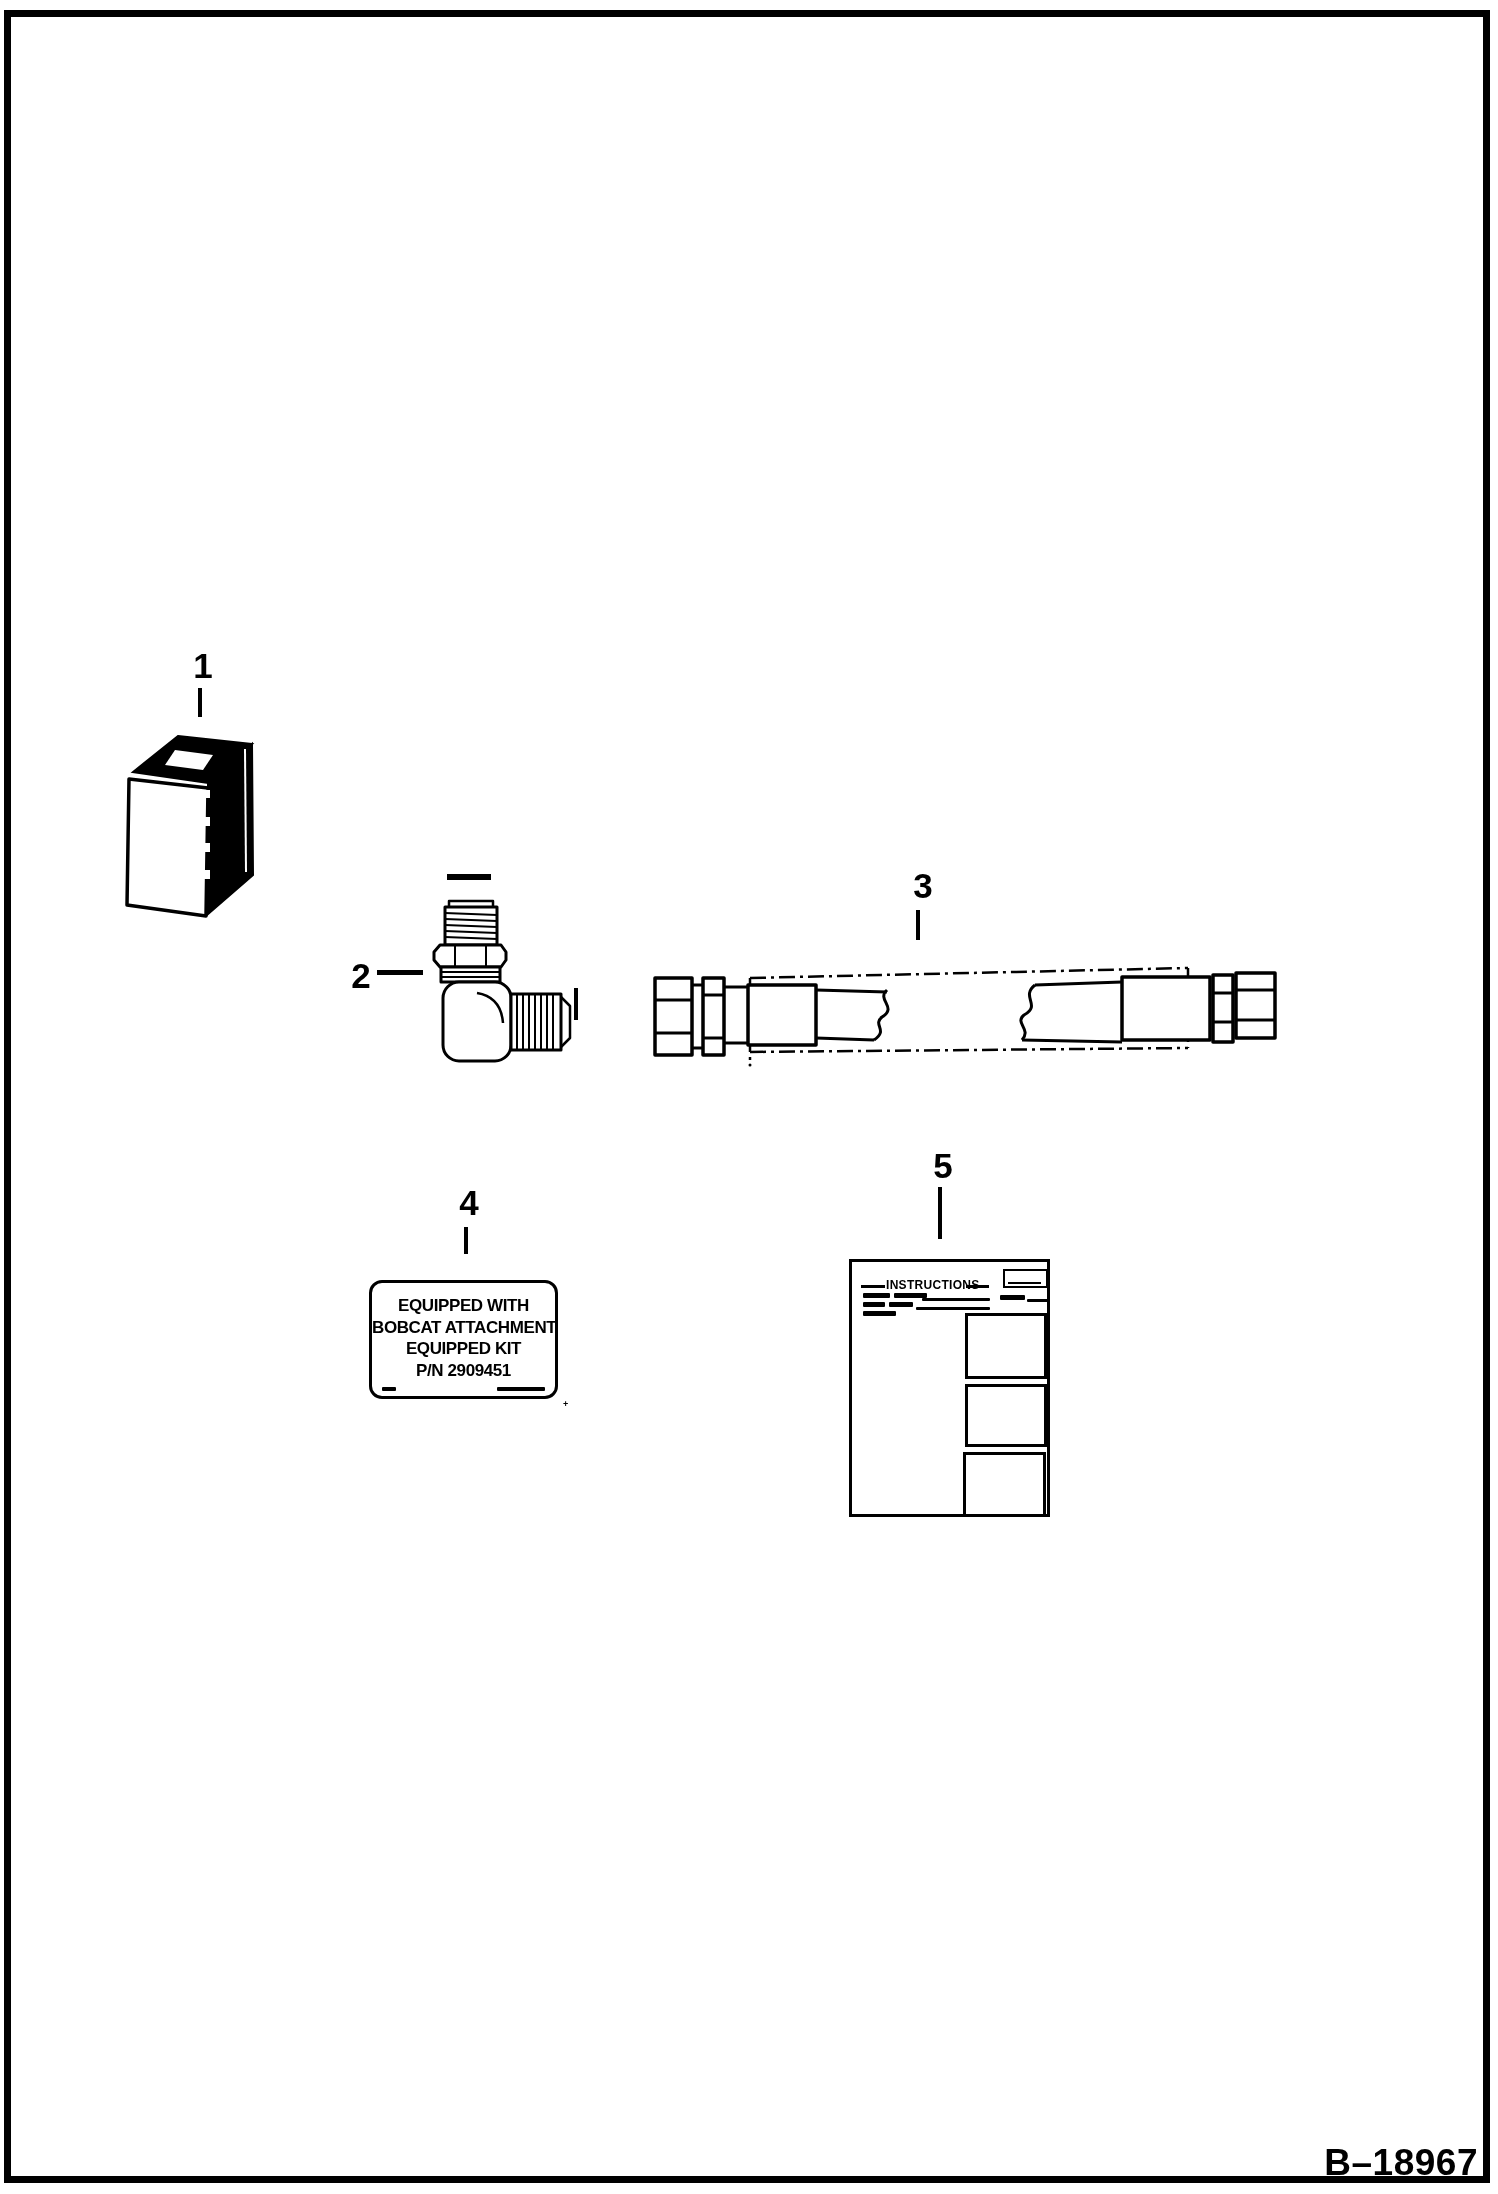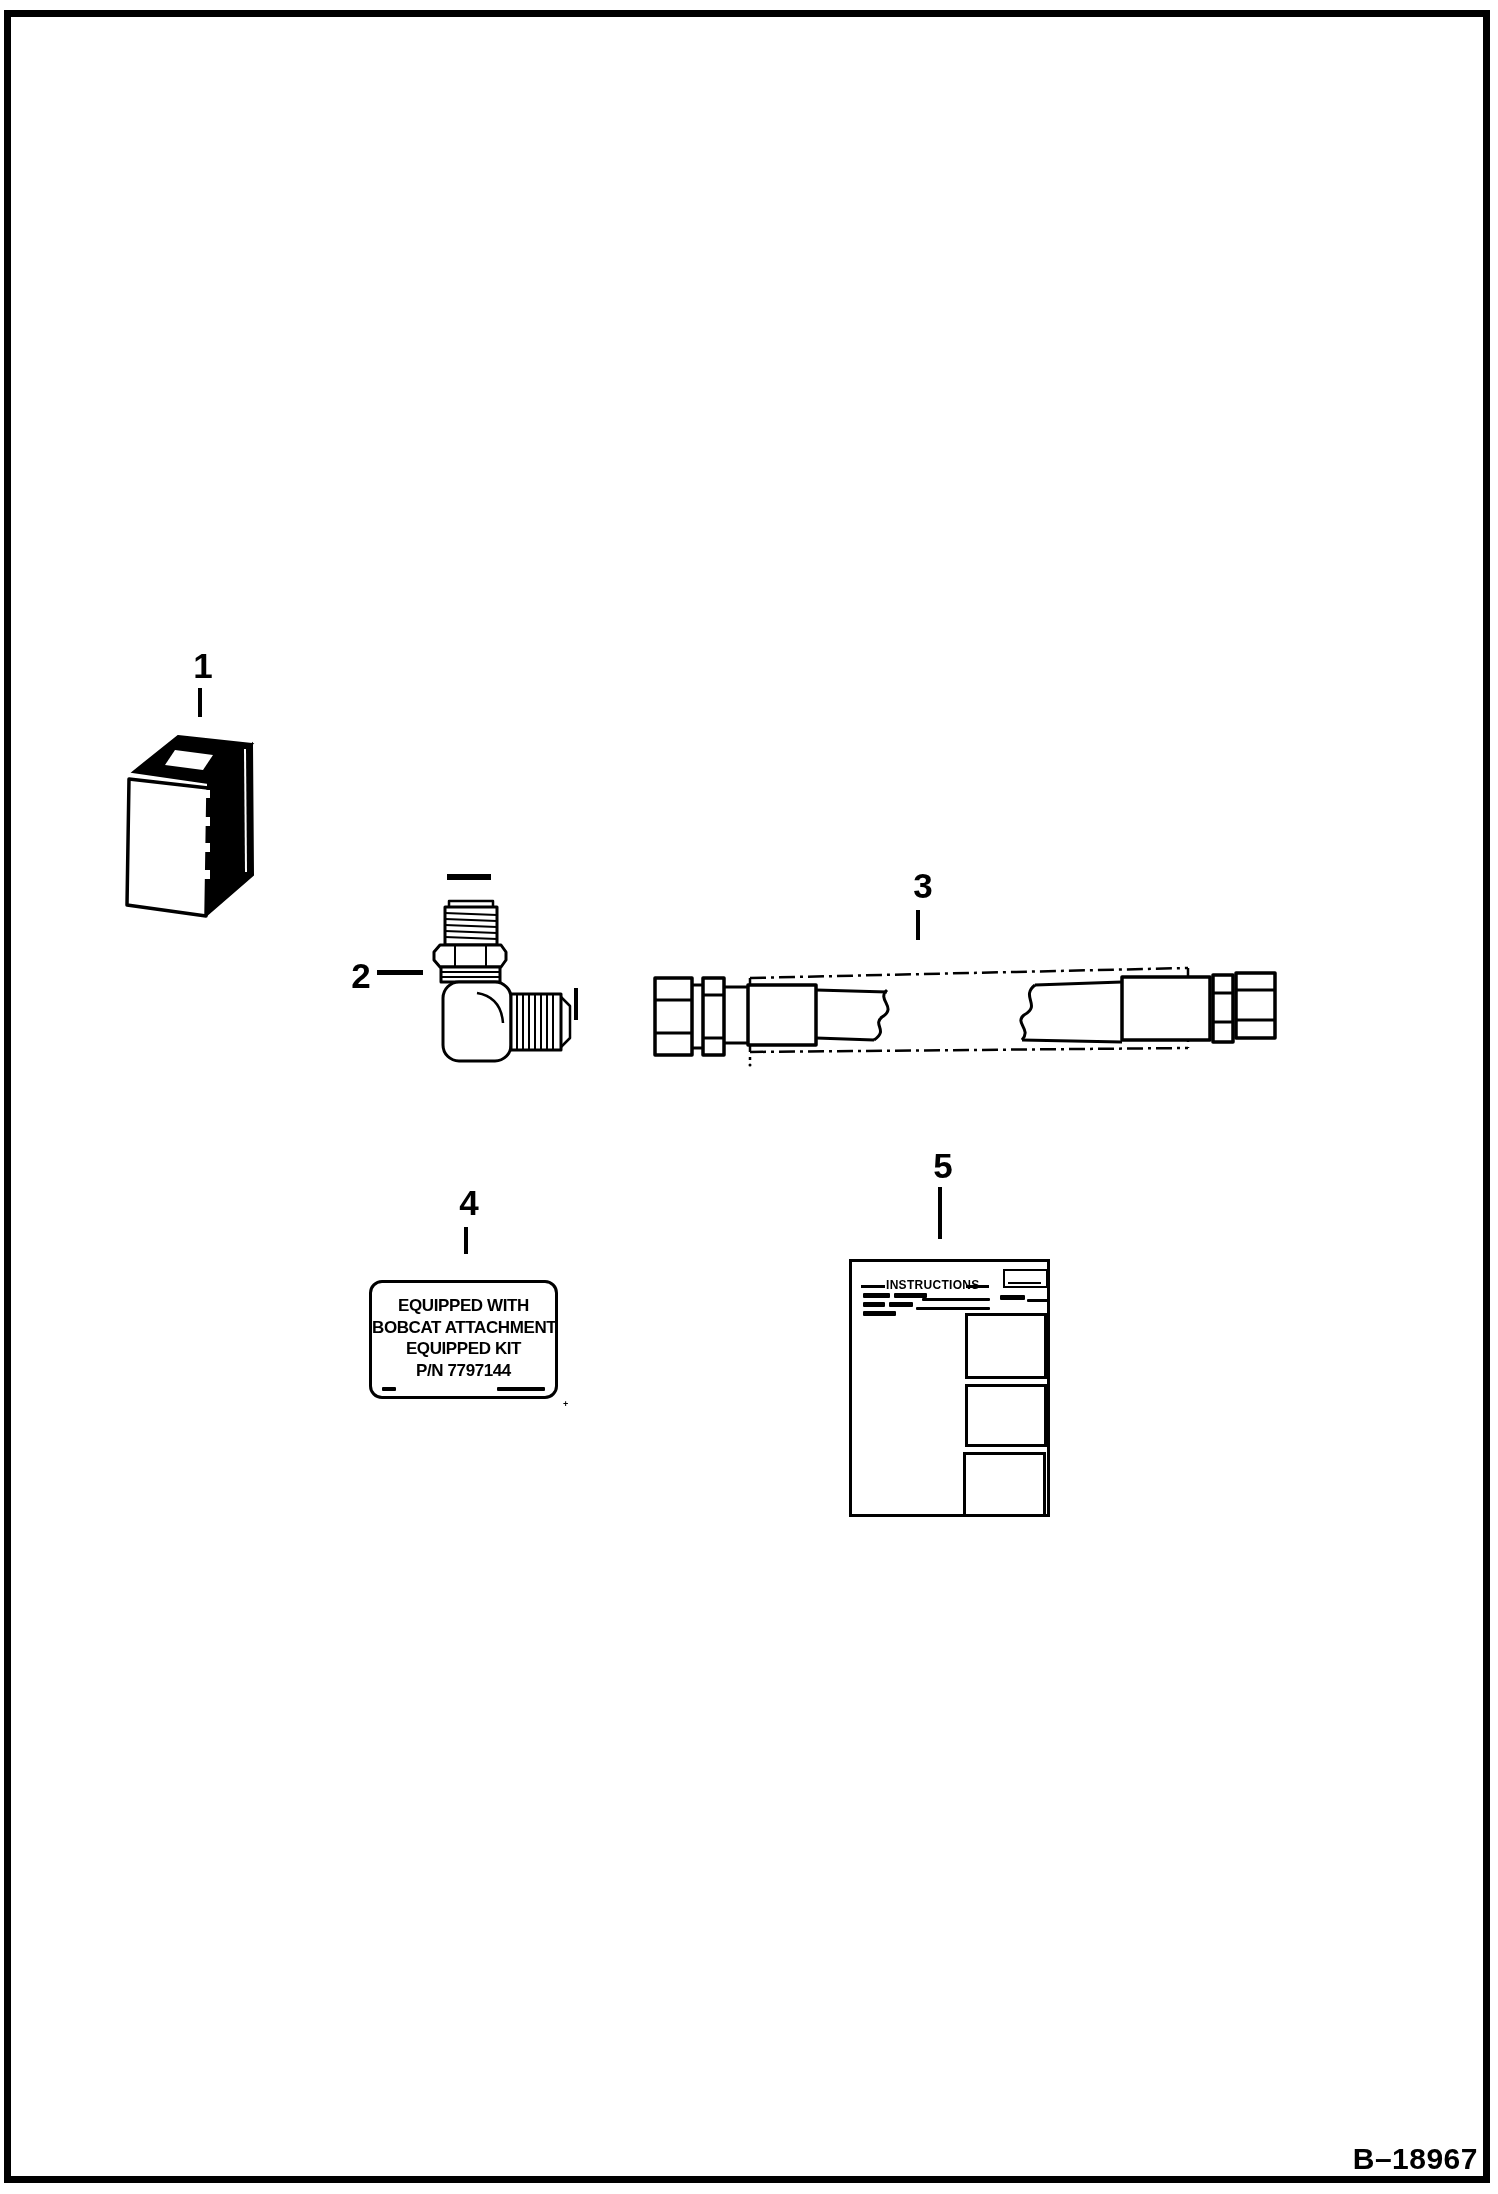--- a/index.html
+++ b/index.html
@@ -37,21 +37,21 @@
     letter-spacing:0.3px;white-space:nowrap;
   }
   .sheet .inner-rect{position:absolute;border:3px solid #000;box-sizing:border-box;}
   .sheet .corner-box{
     position:absolute;left:151px;top:7px;width:45px;height:19px;
     border:2.5px solid #000;box-sizing:border-box;
   }
   .sheet .corner-box .bline{position:absolute;left:3px;bottom:2px;width:33px;height:2px;background:#000;}
   .figcode{
     position:absolute;left:1320px;top:2142px;width:158px;text-align:right;
-    font-size:30px;font-weight:700;letter-spacing:0.5px;
+    font-size:37px;font-weight:700;letter-spacing:0.5px;
   }
   .plusmark{position:absolute;font-size:9px;font-weight:700;line-height:1;}
 </style>
 </head>
 <body>
 
 <div id="page">
 
   <div class="frame"></div>
 
@@ -147,21 +147,21 @@
     </g>
   </svg>
 
   <div class="callout" style="left:446px;top:1185px;">4</div>
   <div class="tickv" style="left:464px;top:1227px;width:4px;height:27px;"></div>
 
   <div class="decal">
     <div class="dline">EQUIPPED WITH</div>
     <div class="dline">BOBCAT ATTACHMENT</div>
     <div class="dline">EQUIPPED KIT</div>
-    <div class="dline">P/N 7797144</div>
+    <div class="dline">P/N 2909451</div>
     <div class="blob" style="left:10px;bottom:5px;width:14px;height:4px;"></div>
     <div class="blob" style="right:10px;bottom:5px;width:48px;height:4px;"></div>
   </div>
   <div class="plusmark" style="left:563px;top:1400px;">+</div>
 
   <div class="callout" style="left:920px;top:1148px;">5</div>
   <div class="tickv" style="left:938px;top:1187px;width:4px;height:52px;"></div>
 
   <div class="sheet">
     <div class="tickh" style="left:9px;top:23px;width:24px;height:3px;"></div>

